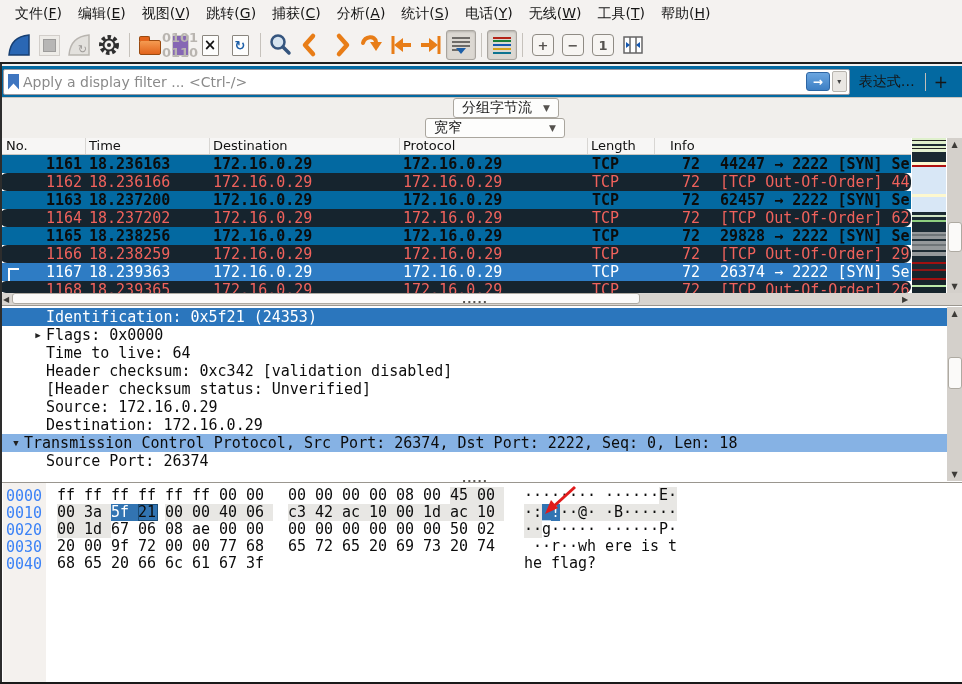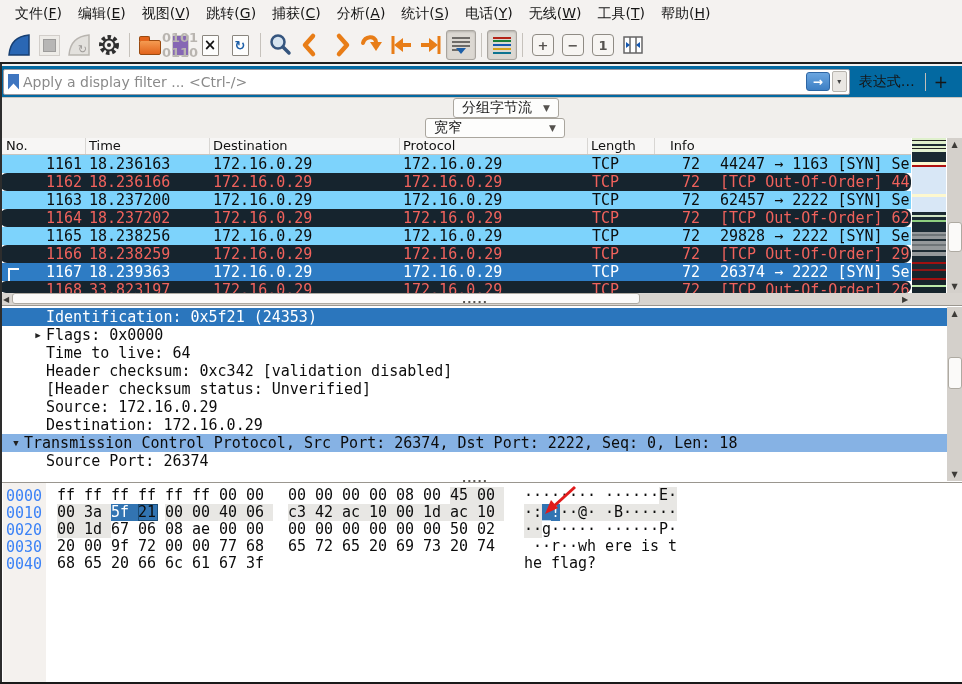--- a/index.html
+++ b/index.html
@@ -62,21 +62,21 @@
        font-family:"DejaVu Sans","Liberation Sans",sans-serif;}
   .btn.primary{border:2px solid #4a90d9;}
   
   .plist{position:absolute;left:0;top:138px;width:962px;height:167px;background:#fff;}
   .pgrid{display:grid;grid-template-columns:86px 124px 190px 188px 67px 50px 1fr;width:911px;box-sizing:border-box;}
   .phead{height:17px;background:#f7f6f5;border-bottom:1px solid #c9c5bf;}
   .hcell{font-size:13px;color:#111;padding-left:3px;border-right:1px solid #d8d6d3;white-space:nowrap;overflow:hidden;line-height:16px;}
   .hcell.c0{padding-left:6px;}
   .hcell.c6{padding-left:15px;border-right:none;}
   .prow{height:18px;line-height:18px;font-family:"DejaVu Sans Mono","Liberation Mono",monospace;font-size:15px;position:relative;}
-  .prow.gray{background:#7dd3fc;color:#0c0c0c;}
+  .prow.gray{background:#0369a1;color:#0c0c0c;font-weight:bold;}
   .prow.bad{background:#16242e;color:#f0625c;border-radius:7px;}
   .prow.selected{background:#2e7cc4;color:#ffffff;}
   .prow.clipped{height:12px;overflow:hidden;}
   .pcell{white-space:nowrap;overflow:hidden;}
   .pcell.no{text-align:right;padding-right:4px;}
   .pcell.time,.pcell.src,.pcell.dst{padding-left:3px;}
   .pcell.proto{padding-left:4px;}
   .pcell.len{text-align:right;padding-right:5px;}
   .pcell.info{padding-left:15px;}
   .rowmark{position:absolute;left:8px;top:5px;width:9px;height:14px;border-left:2px solid #fff;border-top:2px solid #fff;}
@@ -308,21 +308,21 @@
         <div class="hcell c6">Info</div>
       </div>
     <div id="prows">
         <div class="prow pgrid gray">
           <div class="pcell no">1161</div>
           <div class="pcell time">18.236163</div>
           <div class="pcell src">172.16.0.29</div>
           <div class="pcell dst">172.16.0.29</div>
           <div class="pcell proto">TCP</div>
           <div class="pcell len">72</div>
-          <div class="pcell info">44247 → 1163 [SYN] Se</div>
+          <div class="pcell info">44247 → 2222 [SYN] Se</div>
         </div>
         <div class="prow pgrid bad">
           <div class="pcell no">1162</div>
           <div class="pcell time">18.236166</div>
           <div class="pcell src">172.16.0.29</div>
           <div class="pcell dst">172.16.0.29</div>
           <div class="pcell proto">TCP</div>
           <div class="pcell len">72</div>
           <div class="pcell info">[TCP Out-Of-Order] 44</div>
         </div>
@@ -367,21 +367,21 @@
           <div class="pcell time">18.239363</div>
           <div class="pcell src">172.16.0.29</div>
           <div class="pcell dst">172.16.0.29</div>
           <div class="pcell proto">TCP</div>
           <div class="pcell len">72</div>
           <div class="pcell info">26374 → 2222 [SYN] Se</div>
           <span class="rowmark"></span>
         </div>
         <div class="prow pgrid bad clipped">
           <div class="pcell no">1168</div>
-          <div class="pcell time">33.823197</div>
+          <div class="pcell time">18.239365</div>
           <div class="pcell src">172.16.0.29</div>
           <div class="pcell dst">172.16.0.29</div>
           <div class="pcell proto">TCP</div>
           <div class="pcell len">72</div>
           <div class="pcell info">[TCP Out-Of-Order] 26</div>
         </div>
       </div>
     <div class="minimap"></div>
     <div class="vscroll" style="left:947px;top:0;height:155px;">
       <span class="sbtn" style="top:0;">▲</span>

